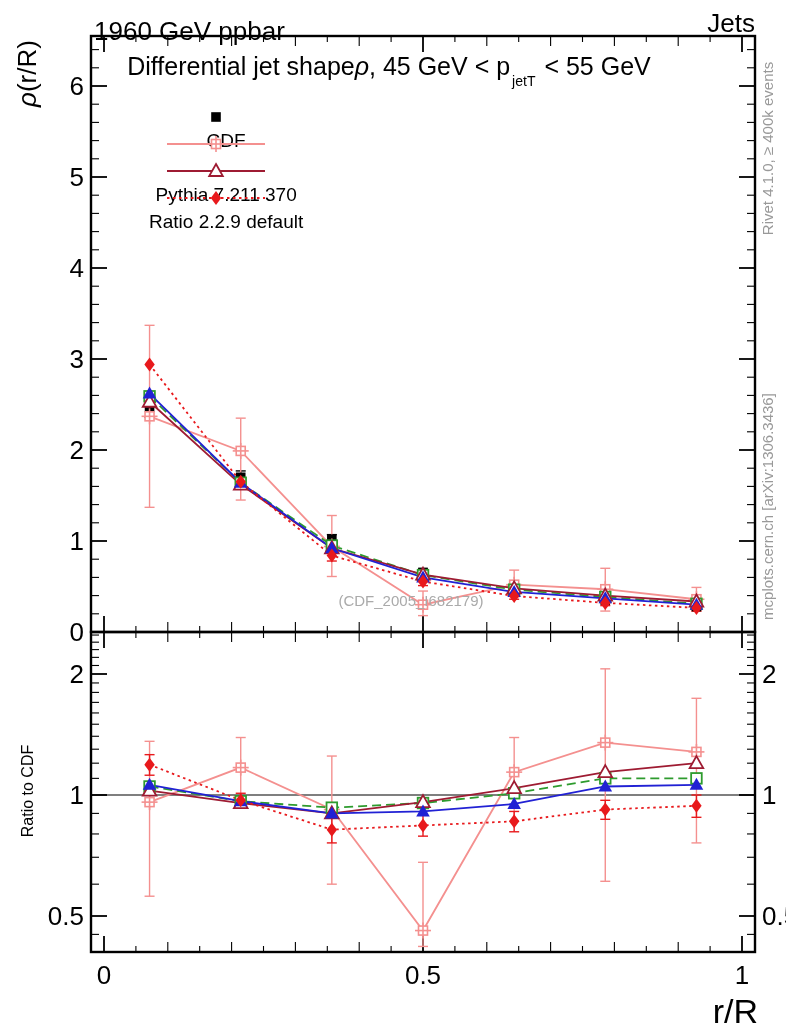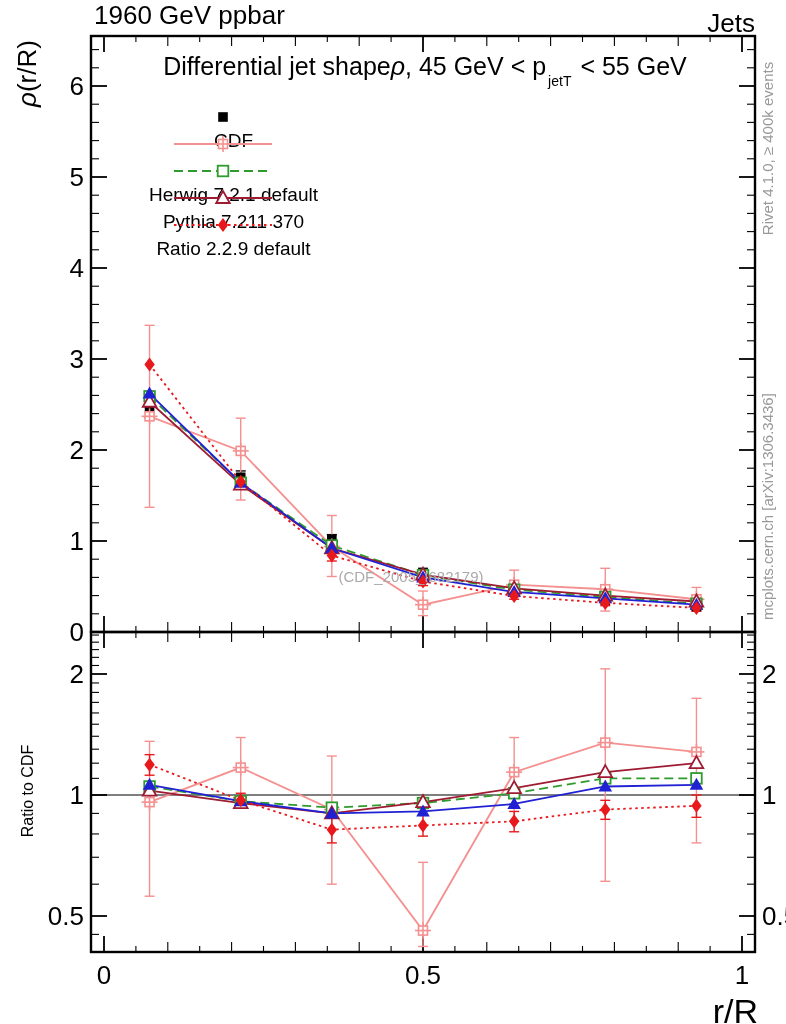--- a/index.html
+++ b/index.html
@@ -461,69 +461,62 @@
       <text x="762" y="925" font-size="26" fill="#000" text-anchor="start">0.5</text>
       <text x="84" y="804" font-size="26" fill="#000" text-anchor="end">1</text>
       <text x="762" y="804" font-size="26" fill="#000" text-anchor="start">1</text>
       <text x="84" y="683" font-size="26" fill="#000" text-anchor="end">2</text>
       <text x="762" y="683" font-size="26" fill="#000" text-anchor="start">2</text>
       <text x="104" y="984" font-size="26" fill="#000" text-anchor="middle">0</text>
       <text x="423" y="984" font-size="26" fill="#000" text-anchor="middle">0.5</text>
       <text x="742" y="984" font-size="26" fill="#000" text-anchor="middle">1</text>
     </svg>
 
-  <div class="abs hdr" style="left:94px;top:0;">1960 GeV ppbar</div>
+  <div class="abs hdr" style="left:94px;top:16px;">1960 GeV ppbar</div>
   <div class="abs hdr" style="right:31px;top:8px;">Jets</div>
 
   <div class="abs rot ylabmain"><i>ρ</i><span>(r/R)</span></div>
 
   <div class="abs rot ylabratio">Ratio to CDF</div>
 
-  <div class="abs ttl" style="left:91px;top:52px;width:596px;padding-left:36px;"><span>Differential jet shape</span><i>ρ</i><span>, 45 GeV &lt; p</span><span class="stack">
+  <div class="abs ttl" style="left:91px;top:52px;width:596px;"><span>Differential jet shape</span><i>ρ</i><span>, 45 GeV &lt; p</span><span class="stack">
         <span>jet</span>
         <span>T</span>
       </span><span> &lt; 55 GeV</span></div>
 
   <div id="legend">
     <div class="lrow">
       <span class="lmk" id="lmk0"><svg width="104" height="26" xmlns="http://www.w3.org/2000/svg">
             <rect x="47.2" y="8.2" width="9.6" height="9.6" fill="#000000"></rect>
           </svg></span>
       <span class="llab">CDF</span>
     </div>
     <div class="lrow">
       <span class="lmk" id="lmk1"><svg width="104" height="26" xmlns="http://www.w3.org/2000/svg">
             <line x1="3" y1="13" x2="101" y2="13" stroke="#f4908f" stroke-width="1.8"></line>
             <rect x="47.5" y="8.5" width="9" height="9" fill="#fff" stroke="#f4908f" stroke-width="1.6"></rect>
             <line x1="44" y1="13" x2="60" y2="13" stroke="#f4908f" stroke-width="1.6"></line>
             <line x1="52" y1="5" x2="52" y2="21" stroke="#f4908f" stroke-width="1.6"></line>
           </svg></span>
     </div>
     <div class="lrow">
-      <span class="lmk" id="lmk2"><svg width="104" height="26" xmlns="http://www.w3.org/2000/svg">
-            <line x1="3" y1="13" x2="101" y2="13" stroke="#2e9b2e" stroke-width="1.8" stroke-dasharray="9 5"></line>
-            <rect x="46.7" y="7.7" width="10.6" height="10.6" fill="#fff" stroke="#2e9b2e" stroke-width="1.8"></rect>
-          </svg></span>
-      <span class="llab">Herwig 7.2.1 default</span>
-    </div>
-    <div class="lrow">
       <span class="lmk" id="lmk3"><svg width="104" height="26" xmlns="http://www.w3.org/2000/svg">
             <line x1="3" y1="13" x2="101" y2="13" stroke="#9e1b32" stroke-width="1.8"></line>
             <path d="M 52 6 L 58.8 18 L 45.2 18 Z" fill="#fff" stroke="#9e1b32" stroke-width="1.8"></path>
           </svg></span>
       <span class="llab">Pythia 7.211 370</span>
     </div>
     <div class="lrow">
       <span class="lmk" id="lmk5"><svg width="104" height="26" xmlns="http://www.w3.org/2000/svg">
             <line x1="3" y1="13" x2="101" y2="13" stroke="#e8191c" stroke-width="1.8" stroke-dasharray="2.5 3.5"></line>
             <path d="M 52 6 L 57.2 13 L 52 20 L 46.8 13 Z" fill="#e8191c"></path>
           </svg></span>
       <span class="llab">Ratio 2.2.9 default</span>
     </div>
   </div>
 
-  <div class="abs wm" style="left:91px;top:568px;width:640px;text-align:center;">(CDF_2005_I682179)</div>
+  <div class="abs wm" style="left:91px;top:592px;width:640px;text-align:center;">(CDF_2005_I682179)</div>
 
   <div class="abs rot side" style="left:652px;top:140px;width:230px;">Rivet 4.1.0, ≥ 400k events</div>
   <div class="abs rot side" style="left:637px;top:498px;width:260px;">mcplots.cern.ch [arXiv:1306.3436]</div>
 
   <div class="abs xlab" style="right:28px;top:992px;">r/R</div>
 </div>
 
 </body></html>

